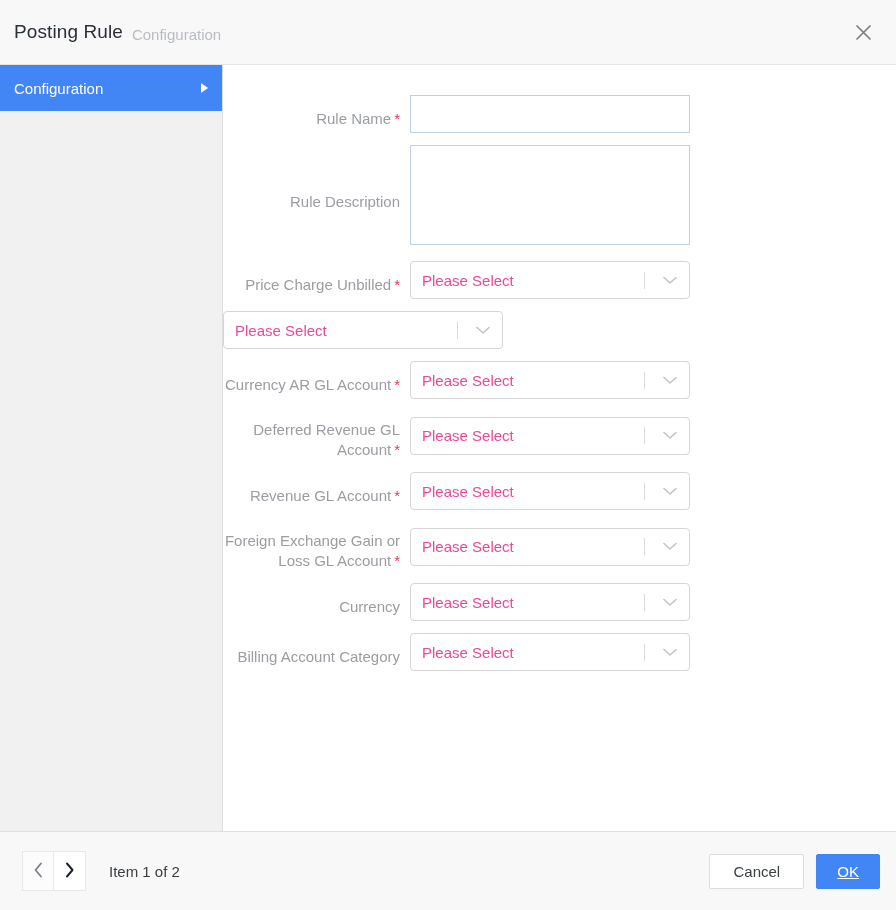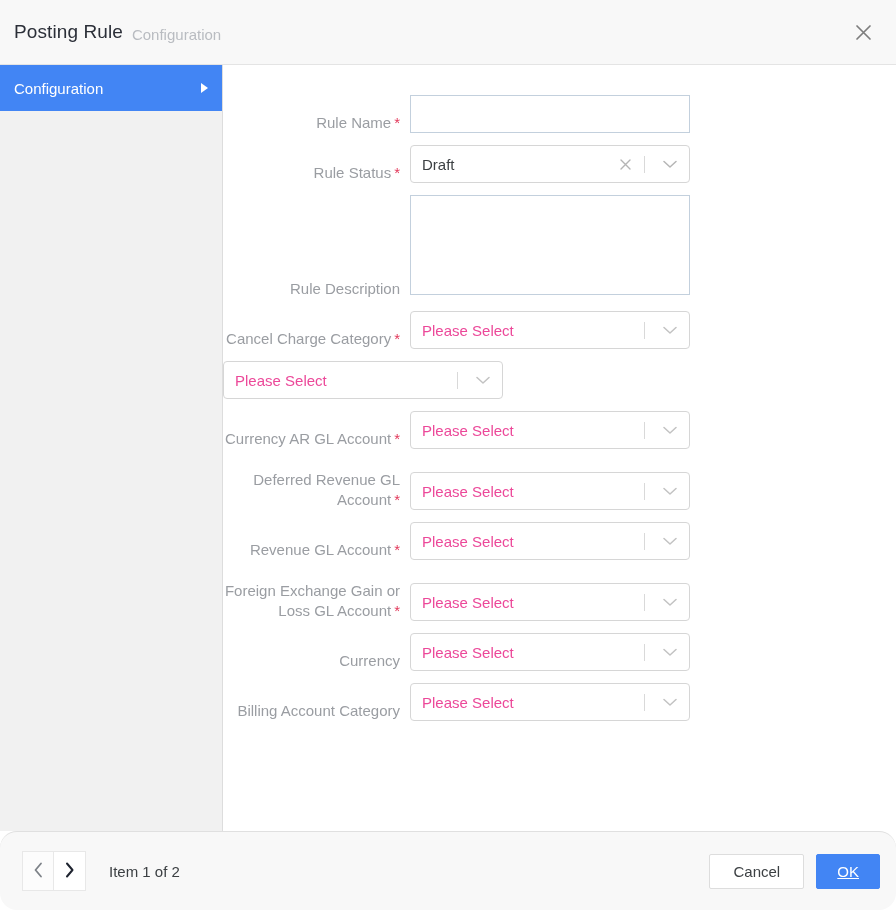--- a/index.html
+++ b/index.html
@@ -115,21 +115,21 @@
   
   .form-area {
     flex: 1;
     background: #ffffff;
     overflow: hidden;
     padding-top: 30px;
     box-sizing: border-box;
   }
   .form-row {
     display: flex;
-    align-items: flex-end;
+    align-items: center;
     margin-bottom: 12px;
   }
   .field-label {
     width: 187px;
     min-width: 187px;
     text-align: right;
     font-size: 15px;
     color: #9a9da2;
     line-height: 20px;
     padding-top: 9px;
@@ -226,21 +226,20 @@
   
   .dialog-footer {
     height: 79px;
     min-height: 79px;
     background: #f8f8f8;
     border-top: 1px solid #e0e0e0;
     display: flex;
     align-items: center;
     padding: 0 16px 0 22px;
     box-sizing: border-box;
-    border-radius: 17px;
   }
   .pager {
     display: flex;
     align-items: center;
   }
   .pager-btn {
     width: 32px;
     height: 40px;
     background: #fcfcfc;
     border: 1px solid #e8e8e8;
@@ -313,49 +312,30 @@
 
     <div class="form-area">
 
       <div class="form-row">
         <div class="field-label"><span>Rule Name</span><span class="req-star">*</span></div>
         <div class="field-control">
           <input class="text-input" type="text" value="" style="">
         </div>
       </div>
 
-      <div class="form-row">
-        <div class="field-label"><span>Rule Status</span><span class="req-star">*</span></div>
-        <div class="field-control">
-          <div class="select-box">
-            <span class="select-value">Draft</span>
-            <span class="select-clear">
-              <svg width="13" height="13" viewBox="0 0 13 13" aria-hidden="true">
-                <path d="M2 2 L11 11 M11 2 L2 11" stroke="#b5b5b5" stroke-width="1.4" fill="none" stroke-linecap="round"></path>
-              </svg>
-            </span>
-            <span class="select-sep"></span>
-            <span class="select-caret">
-              <svg width="14" height="9" viewBox="0 0 14 9" aria-hidden="true">
-                <path d="M1 1.5 L7 7 L13 1.5" stroke="#b5b5b5" stroke-width="1.5" fill="none" stroke-linecap="round" stroke-linejoin="round"></path>
-              </svg>
-            </span>
-          </div>
-        </div>
-      </div>
 
       <div class="form-row">
         <div class="field-label"><span>Rule Description</span></div>
         <div class="field-control">
           <textarea class="text-area" style=""></textarea>
         </div>
       </div>
 
       <div class="form-row">
-        <div class="field-label"><span>Cancel Charge Category</span><span class="req-star">*</span></div>
+        <div class="field-label"><span>Price Charge Unbilled</span><span class="req-star">*</span></div>
         <div class="field-control">
           <div class="select-box">
             <span class="select-value placeholder">Please Select</span>
             <span class="select-sep"></span>
             <span class="select-caret">
               <svg width="14" height="9" viewBox="0 0 14 9" aria-hidden="true">
                   <path d="M1 1.5 L7 7 L13 1.5" stroke="#c2c2c2" stroke-width="1.5" fill="none" stroke-linecap="round" stroke-linejoin="round"></path>
                 </svg>
             </span>
           </div>

